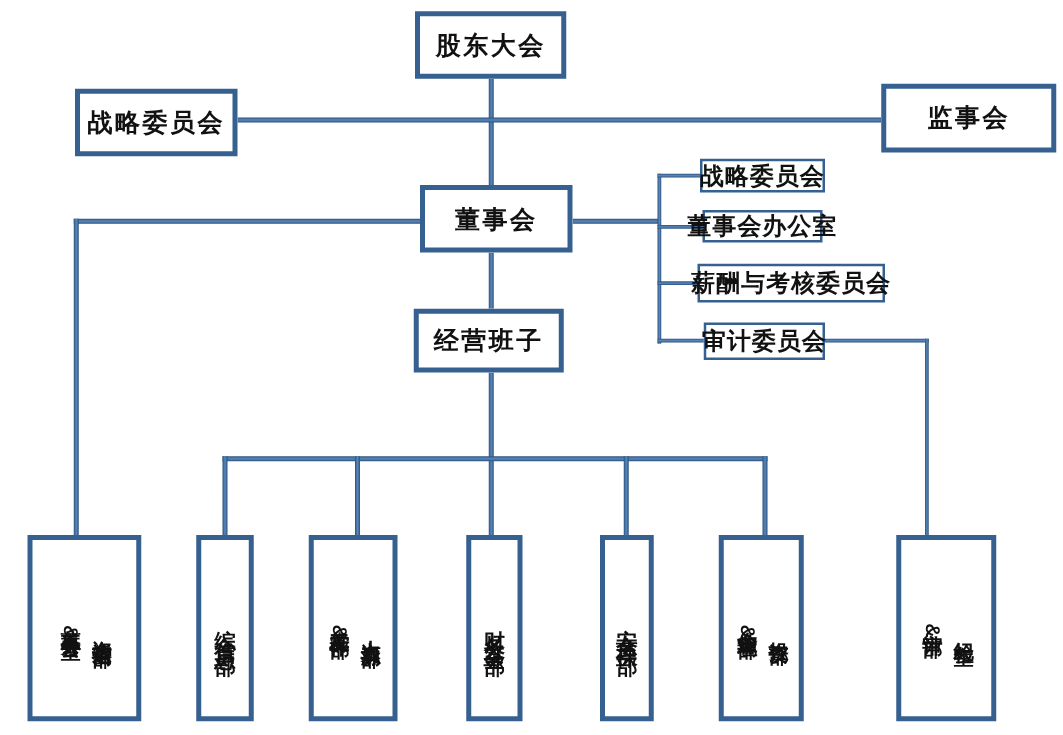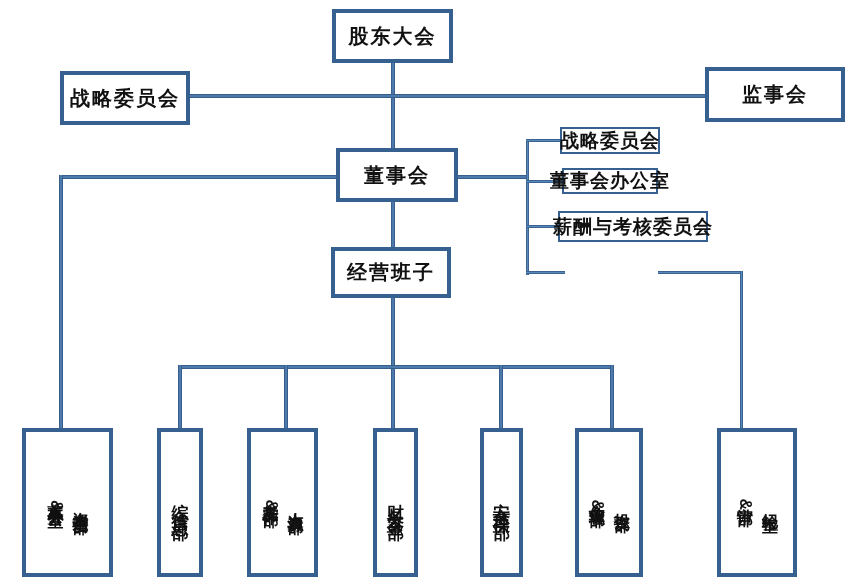--- a/index.html
+++ b/index.html
@@ -99,20 +99,21 @@
   <div class="node" style="left:336px; top:148px; width:122px; height:54px;text-align:right;">董事会</div>
 
   <div class="node" style="left:331px; top:247px; width:120px; height:51px;">经营班子</div>
 
   <div class="node committee" style="left:560px; top:127px; width:100px; height:27px;">战略委员会</div>
 
   <div class="node committee" style="left:562px; top:168px; width:96px; height:26px;">董事会办公室</div>
 
   <div class="node committee" style="left:558px; top:211px; width:150px; height:31px;">薪酬与考核委员会</div>
 
+  <div class="node committee" style="left:563px; top:258px; width:97px; height:30px;">审计委员会</div>
 
   <div class="node dept" style="left:22px; width:91px;">
     <div class="vtext">
       <div class="vcol">董事会办公室&amp;</div>
       <div class="vcol">资本运营部</div>
     </div>
   </div>
 
   <div class="node dept single" style="left:157px; width:46px;">
     <div class="vtext">

